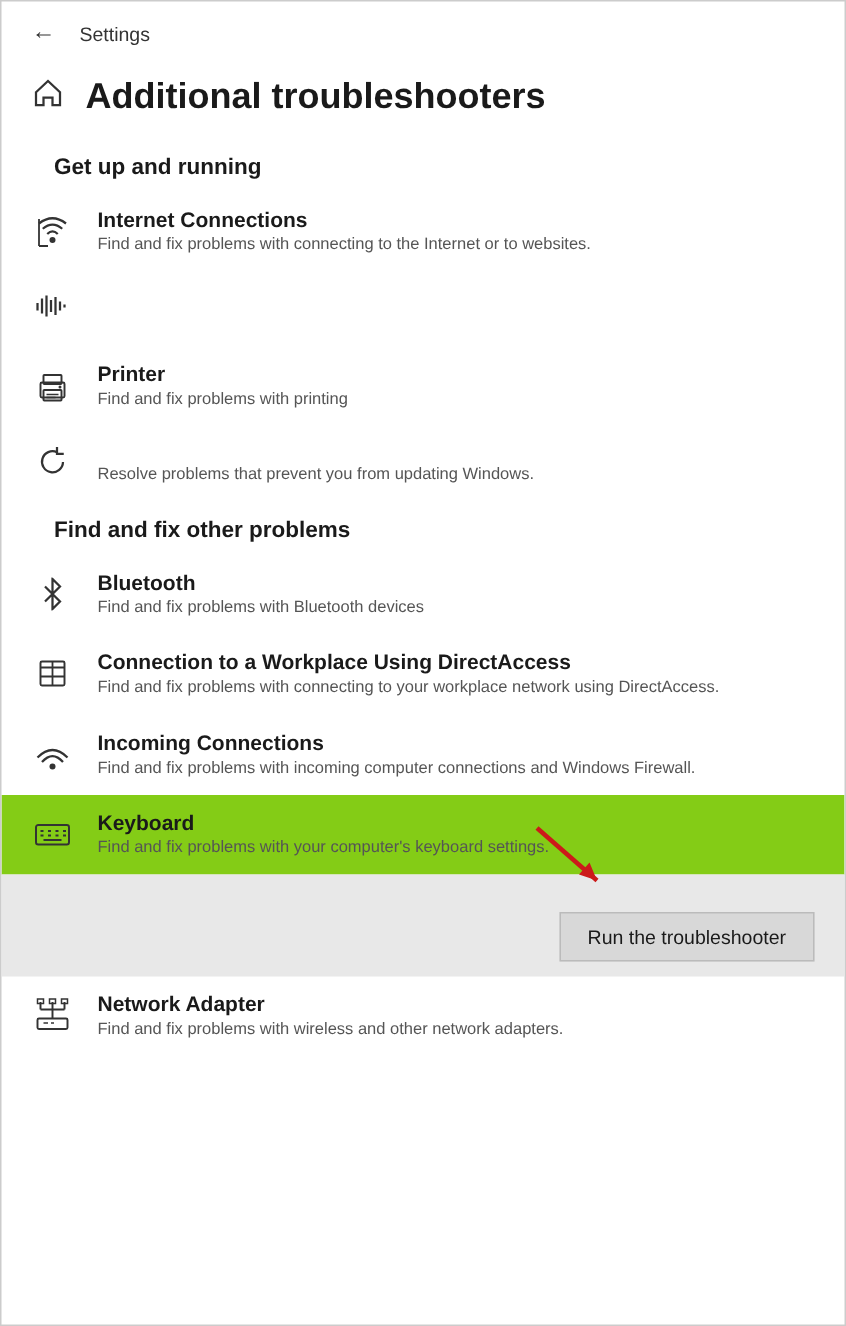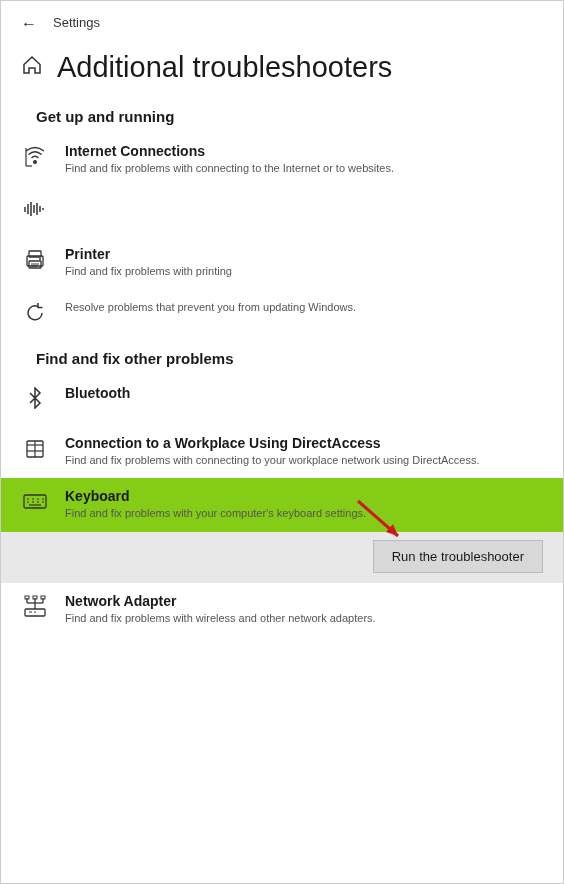--- a/index.html
+++ b/index.html
@@ -34,33 +34,33 @@
       display: flex;
       align-items: center;
       padding: 10px 20px 14px;
       gap: 14px;
     }
     .home-icon {
       font-size: 22px;
       color: #333;
     }
     .page-title {
-      font-size: 29px;
-      font-weight: 400;
+      font-size: 24px;
+      font-weight: 700;
       color: #1a1a1a;
     }
     .section-title {
       font-size: 15px;
       font-weight: 600;
       color: #1a1a1a;
       padding: 10px 35px 8px;
     }
     .troubleshooter-item {
       display: flex;
-      align-items: flex-start;
+      align-items: flex-end;
       padding: 10px 20px;
       gap: 16px;
       cursor: pointer;
     }
     .item-icon {
       font-size: 22px;
       color: #333;
       min-width: 28px;
       text-align: center;
       margin-top: 2px;
@@ -88,20 +88,21 @@
       position: relative;
     }
     .run-btn {
       background: #d8d8d8;
       border: 1px solid #bbb;
       padding: 8px 18px;
       font-size: 13px;
       cursor: pointer;
       color: #1a1a1a;
       font-family: 'Segoe UI', Arial, sans-serif;
+      margin-top: 17px;
     }
   </style>
 </head>
 <body>
 
 <div class="title-bar">
   <button class="back-btn">←</button>
   <span class="title-bar-text">Settings</span>
 </div>
 
@@ -182,38 +183,52 @@
   <div class="section-title">Find and fix other problems</div>
 
   <div class="troubleshooter-item">
     <span class="item-icon">
       <svg width="20" height="22" viewBox="0 0 20 22" fill="none" xmlns="http://www.w3.org/2000/svg">
         <polyline points="5,6 15,16 10,21 10,1 15,6 5,16" stroke="#333" stroke-width="1.5" fill="none"></polyline>
       </svg>
     </span>
     <div class="item-content">
       <div class="item-title">Bluetooth</div>
+      <div class="item-desc">Find and fix problems with Bluetooth devices</div>
     </div>
   </div>
 
   <div class="troubleshooter-item">
     <span class="item-icon">
       <svg width="22" height="24" viewBox="0 0 22 24" fill="none" xmlns="http://www.w3.org/2000/svg">
         <rect x="3" y="4" width="16" height="16" rx="1" stroke="#333" stroke-width="1.3" fill="none"></rect>
         <line x1="3" y1="8" x2="19" y2="8" stroke="#333" stroke-width="1.2"></line>
         <line x1="11" y1="4" x2="11" y2="20" stroke="#333" stroke-width="1.2"></line>
         <line x1="3" y1="14" x2="19" y2="14" stroke="#333" stroke-width="1.2"></line>
       </svg>
     </span>
     <div class="item-content">
       <div class="item-title">Connection to a Workplace Using DirectAccess</div>
       <div class="item-desc">Find and fix problems with connecting to your workplace network using DirectAccess.</div>
     </div>
   </div>
 
+  <div class="troubleshooter-item">
+    <span class="item-icon">
+      <svg width="26" height="22" viewBox="0 0 26 22" fill="none" xmlns="http://www.w3.org/2000/svg">
+        <path d="M3 13 Q13 3 23 13" stroke="#333" stroke-width="1.5" fill="none"></path>
+        <path d="M6 16 Q13 8 20 16" stroke="#333" stroke-width="1.5" fill="none"></path>
+        <circle cx="13" cy="19" r="2" fill="#333"></circle>
+      </svg>
+    </span>
+    <div class="item-content">
+      <div class="item-title">Incoming Connections</div>
+      <div class="item-desc">Find and fix problems with incoming computer connections and Windows Firewall.</div>
+    </div>
+  </div>
 
   <div class="troubleshooter-item expanded-item">
     <span class="item-icon">
       <svg width="26" height="22" viewBox="0 0 26 22" fill="none" xmlns="http://www.w3.org/2000/svg">
         <rect x="2" y="5" width="22" height="13" rx="1.5" stroke="#333" stroke-width="1.3" fill="none"></rect>
         <line x1="5" y1="9" x2="7" y2="9" stroke="#333" stroke-width="1.2"></line>
         <line x1="10" y1="9" x2="12" y2="9" stroke="#333" stroke-width="1.2"></line>
         <line x1="15" y1="9" x2="17" y2="9" stroke="#333" stroke-width="1.2"></line>
         <line x1="20" y1="9" x2="22" y2="9" stroke="#333" stroke-width="1.2"></line>
         <line x1="5" y1="12" x2="7" y2="12" stroke="#333" stroke-width="1.2"></line>

